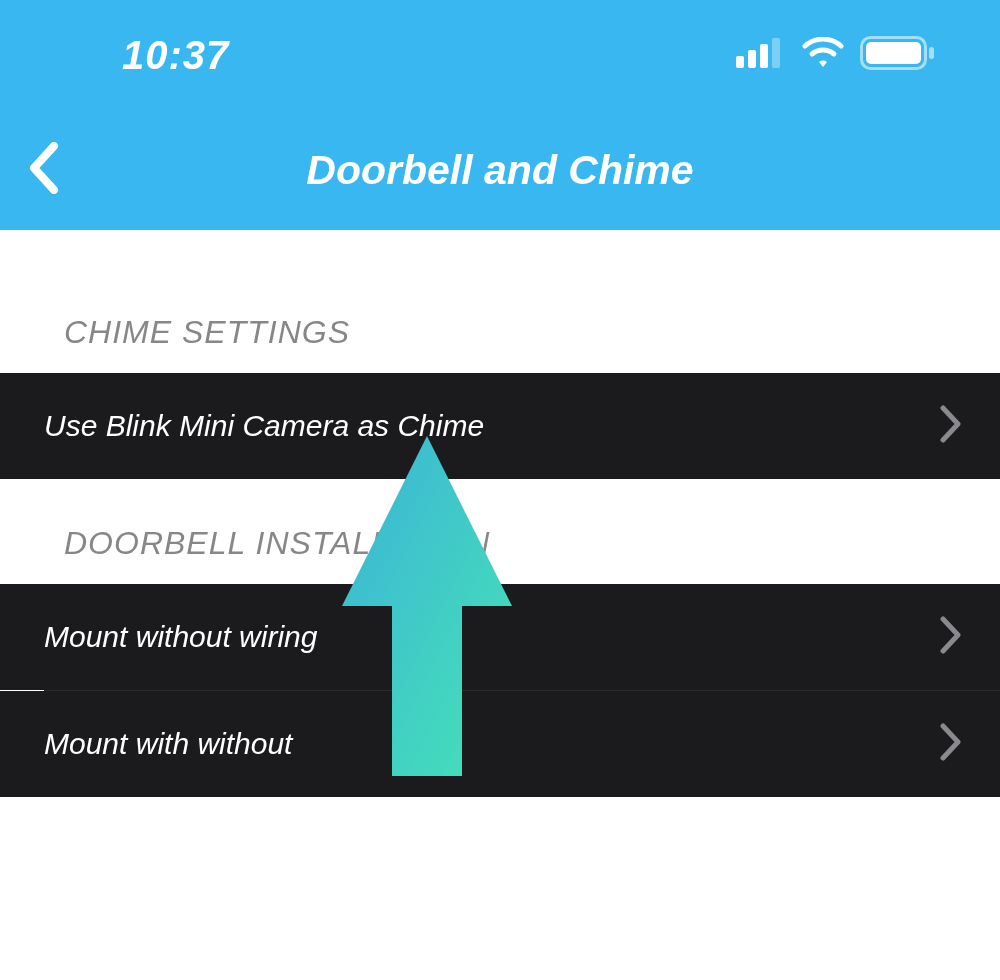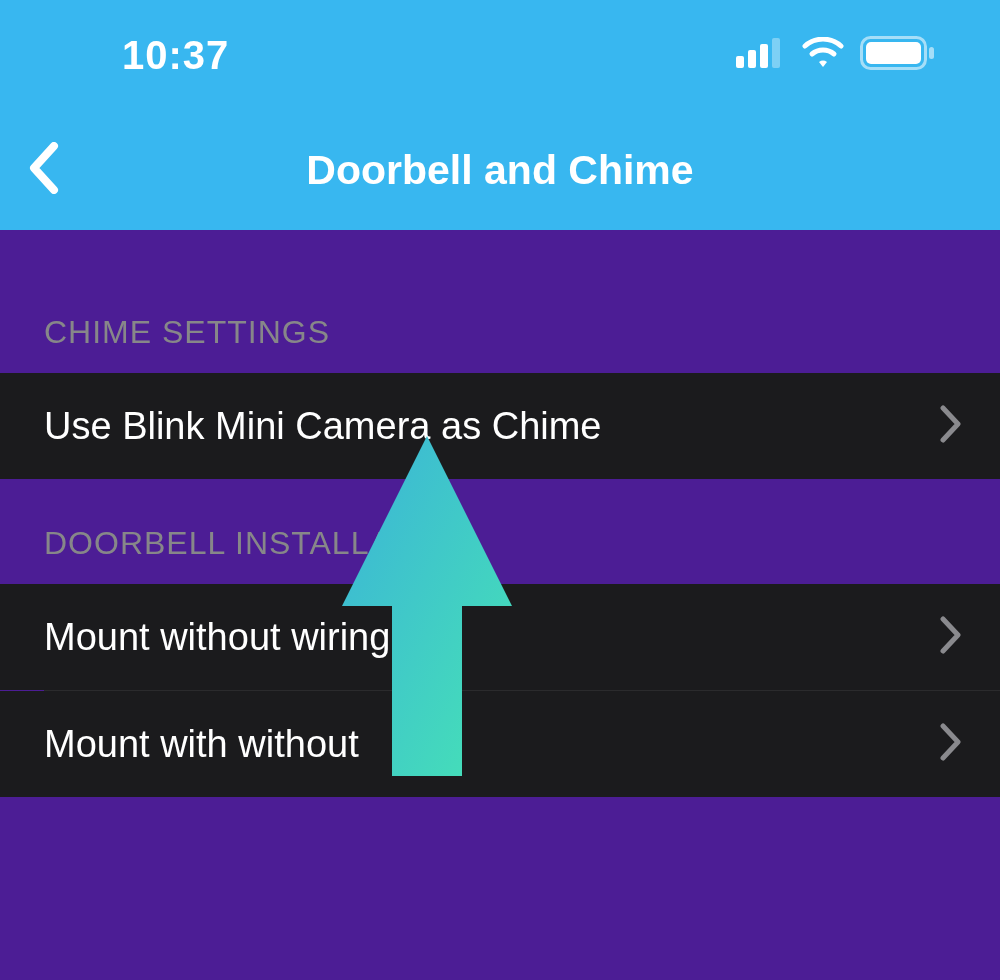--- a/index.html
+++ b/index.html
@@ -11,21 +11,22 @@
     width: 1000px;
     height: 980px;
     font-family: -apple-system, BlinkMacSystemFont, "SF Pro Text", "Helvetica Neue", Arial, sans-serif;
     background: #000;
     overflow: hidden;
   }
   .screen {
     position: relative;
     width: 1000px;
     height: 980px;
-    background: #4c1d95;
+    background: #ffffff;
+    font-style: italic;
   }
   .status-bar {
     display: flex;
     justify-content: space-between;
     align-items: center;
     height: 110px;
     padding-left: 122px;
     padding-right: 64px;
     color: #fff;
   }
@@ -64,39 +65,39 @@
   .nav-title {
     font-size: 41px;
     font-weight: 700;
     color: #fff;
     text-align: center;
   }
   .section-header {
     font-size: 32px;
     color: #878789;
     letter-spacing: 1px;
-    padding: 0 44px;
+    padding: 0 64px;
     margin-top: 84px;
     margin-bottom: 22px;
     font-weight: 400;
   }
   .section-header.second {
     margin-top: 46px;
   }
   .row {
     display: flex;
     align-items: center;
     justify-content: space-between;
     background: #1B1B1D;
     height: 106px;
     padding: 0 38px 0 44px;
     position: relative;
   }
   .row-label {
-    font-size: 38px;
+    font-size: 30px;
     color: #fff;
     font-weight: 400;
   }
   .row-chevron {
     color: #8a8a8e;
   }
   .divider {
     height: 1px;
     background: #2B2B2D;
     margin-left: 44px;

